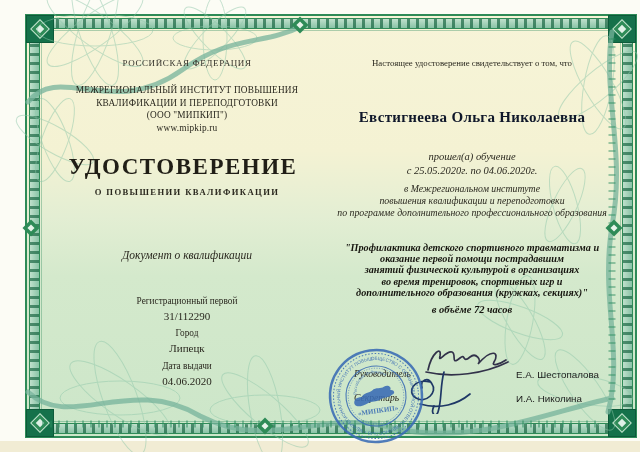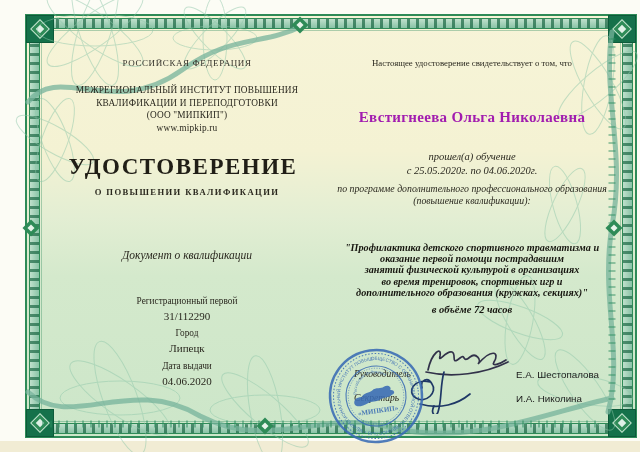--- a/index.html
+++ b/index.html
@@ -33,21 +33,21 @@
         background:#f1ecd4;border-bottom:3px solid #dcc15c;}
   .fed{font-size:9px;letter-spacing:.6px;color:#33312a;}
   .inst-block span{display:block;font-size:9.3px;line-height:12.5px;letter-spacing:.2px;}
   .doc-title{font-size:23px;font-weight:bold;letter-spacing:1.5px;color:#201e16;}
   .doc-sub{font-size:8.6px;font-weight:bold;letter-spacing:1.4px;color:#2b291f;}
   .ital{font-style:italic;}
   .kind{font-size:11.5px;}
   .lbl{font-size:9.3px;}
   .val{font-size:11px;}
   .intro{font-size:8.8px;text-align:center;}
-  .holder{font-size:15px;font-weight:bold;letter-spacing:.3px;color:#a21caf;}
+  .holder{font-size:15px;font-weight:bold;letter-spacing:.3px;color:#0f172a;}
   .train span{display:block;font-size:10.5px;line-height:13.5px;font-style:italic;}
   .instr span{display:block;font-size:9.8px;line-height:12px;font-style:italic;}
   .prog span{display:block;font-size:10.2px;line-height:11.2px;font-style:italic;font-weight:bold;color:#16150f;}
   .vol{font-size:10.5px;font-weight:bold;font-style:italic;color:#16150f;}
   .siglbl{font-size:9.6px;font-style:italic;text-align:left;}
   .signame{font-size:9.8px;font-family:"Liberation Sans","DejaVu Sans",sans-serif;text-align:left;color:#1c1c1c;}
 </style>
 </head>
 <body>
 
@@ -166,22 +166,23 @@
 <div class="txt intro" style="left:322px;top:58px;width:300px">Настоящее удостоверение свидетельствует о том, что</div>
 
 <div class="txt holder" style="left:322px;top:109px;width:300px">Евстигнеева Ольга Николаевна</div>
 
 <div class="txt train" style="left:322px;top:150px;width:300px">
   <span>прошел(а) обучение</span>
   <span>с 25.05.2020г. по 04.06.2020г.</span>
 </div>
 
 <div class="txt instr" style="left:322px;top:183px;width:300px">
+  <span>в Межрегиональном институте</span>
+  <span>повышения квалификации и переподготовки</span>
   <span>по программе дополнительного профессионального образования</span>
-  <span>(повышение квалификации):</span>
 </div>
 
 <div class="txt prog" style="left:320px;top:242px;width:304px">
   <span>"Профилактика детского спортивного травматизма и</span>
   <span>оказание первой помощи пострадавшим</span>
   <span>занятий физической культурой в организациях</span>
   <span>во время тренировок, спортивных игр и</span>
   <span>дополнительного образования (кружках, секциях)"</span>
 </div>
 

